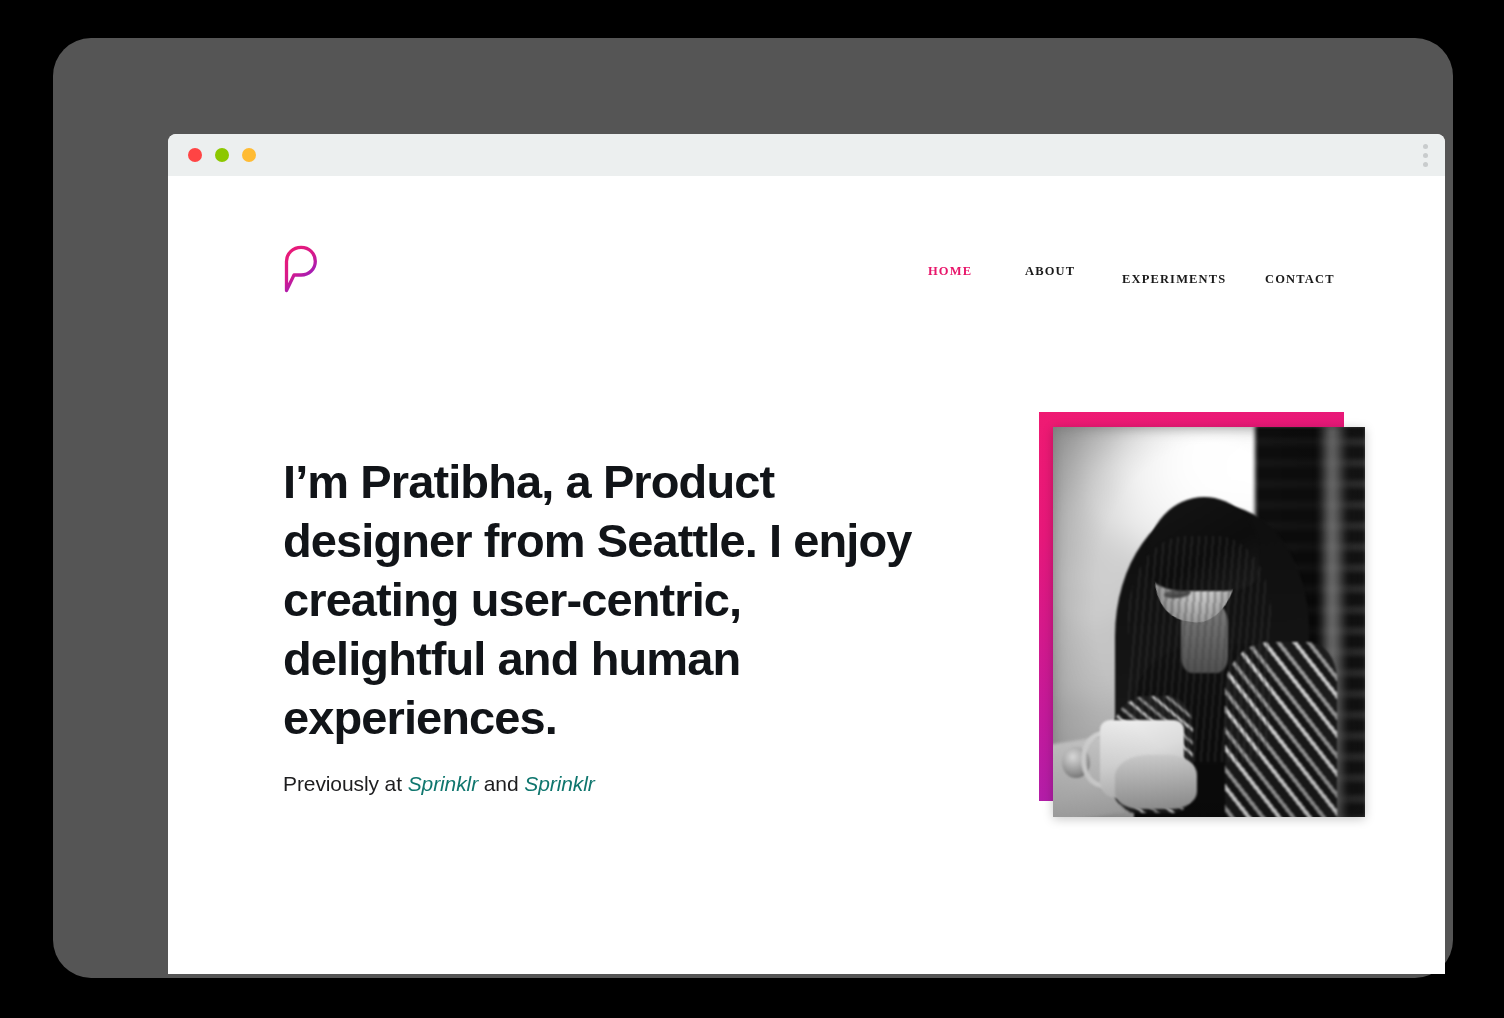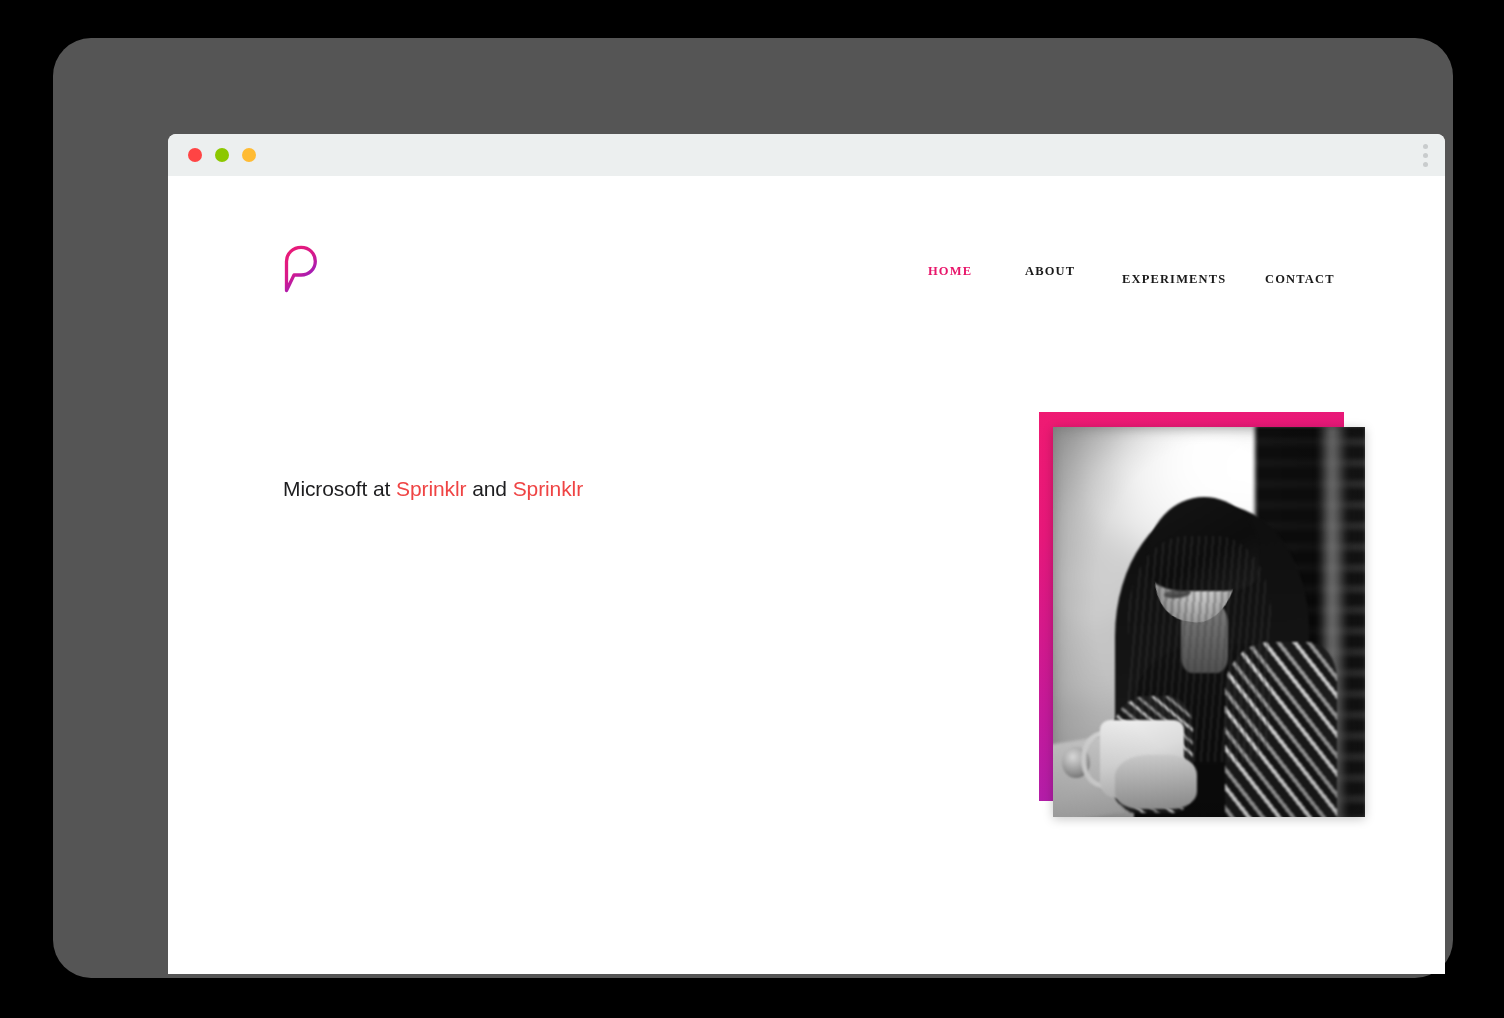--- a/index.html
+++ b/index.html
@@ -166,23 +166,24 @@
     margin: 0;
     padding-top: 23px;
     font-family: "Liberation Sans", sans-serif;
     font-size: 21px;
     line-height: 28px;
     font-weight: normal;
     letter-spacing: -0.1px;
     color: #1d1d1f;
   }
   .brand-link {
-    color: #ef4444;
+    color: #0f766e;
     text-decoration: none;
     cursor: pointer;
+    font-style: italic;
   }
 
   
   #hero-figure {
     position: absolute;
     left: 831px;
     top: 220px;
     width: 340px;
     height: 400px;
   }
@@ -432,22 +433,23 @@
           <a id="nav-slot-1" class="nav-item" href="#">ABOUT</a>
           <a id="nav-slot-2" class="nav-item" href="#">EXPERIMENTS</a>
           <a id="nav-slot-3" class="nav-item" href="#">CONTACT</a>
         </nav>
 
       </header>
 
       <section id="hero">
 
         <div id="hero-copy">
-
-          <p id="hero-subline"><span>Microsoft at </span><a class="brand-link" href="#">Sprinklr</a><span> and </span><a class="brand-link" href="#">Sprinklr</a></p>
+          <h1 id="hero-headline">I’m Pratibha, a Product designer from Seattle. I enjoy creating user-centric, delightful and human experiences.</h1>
+
+          <p id="hero-subline"><span>Previously at </span><a class="brand-link" href="#">Sprinklr</a><span> and </span><a class="brand-link" href="#">Sprinklr</a></p>
         </div>
 
         <figure id="hero-figure">
 
           <div id="hero-gradient-panel"></div>
 
           <div id="hero-photo-frame">
             <div id="hero-photo-art">
               <div class="ph-layer ph-bokeh-sky"></div>
               <div class="ph-layer ph-building"></div>

